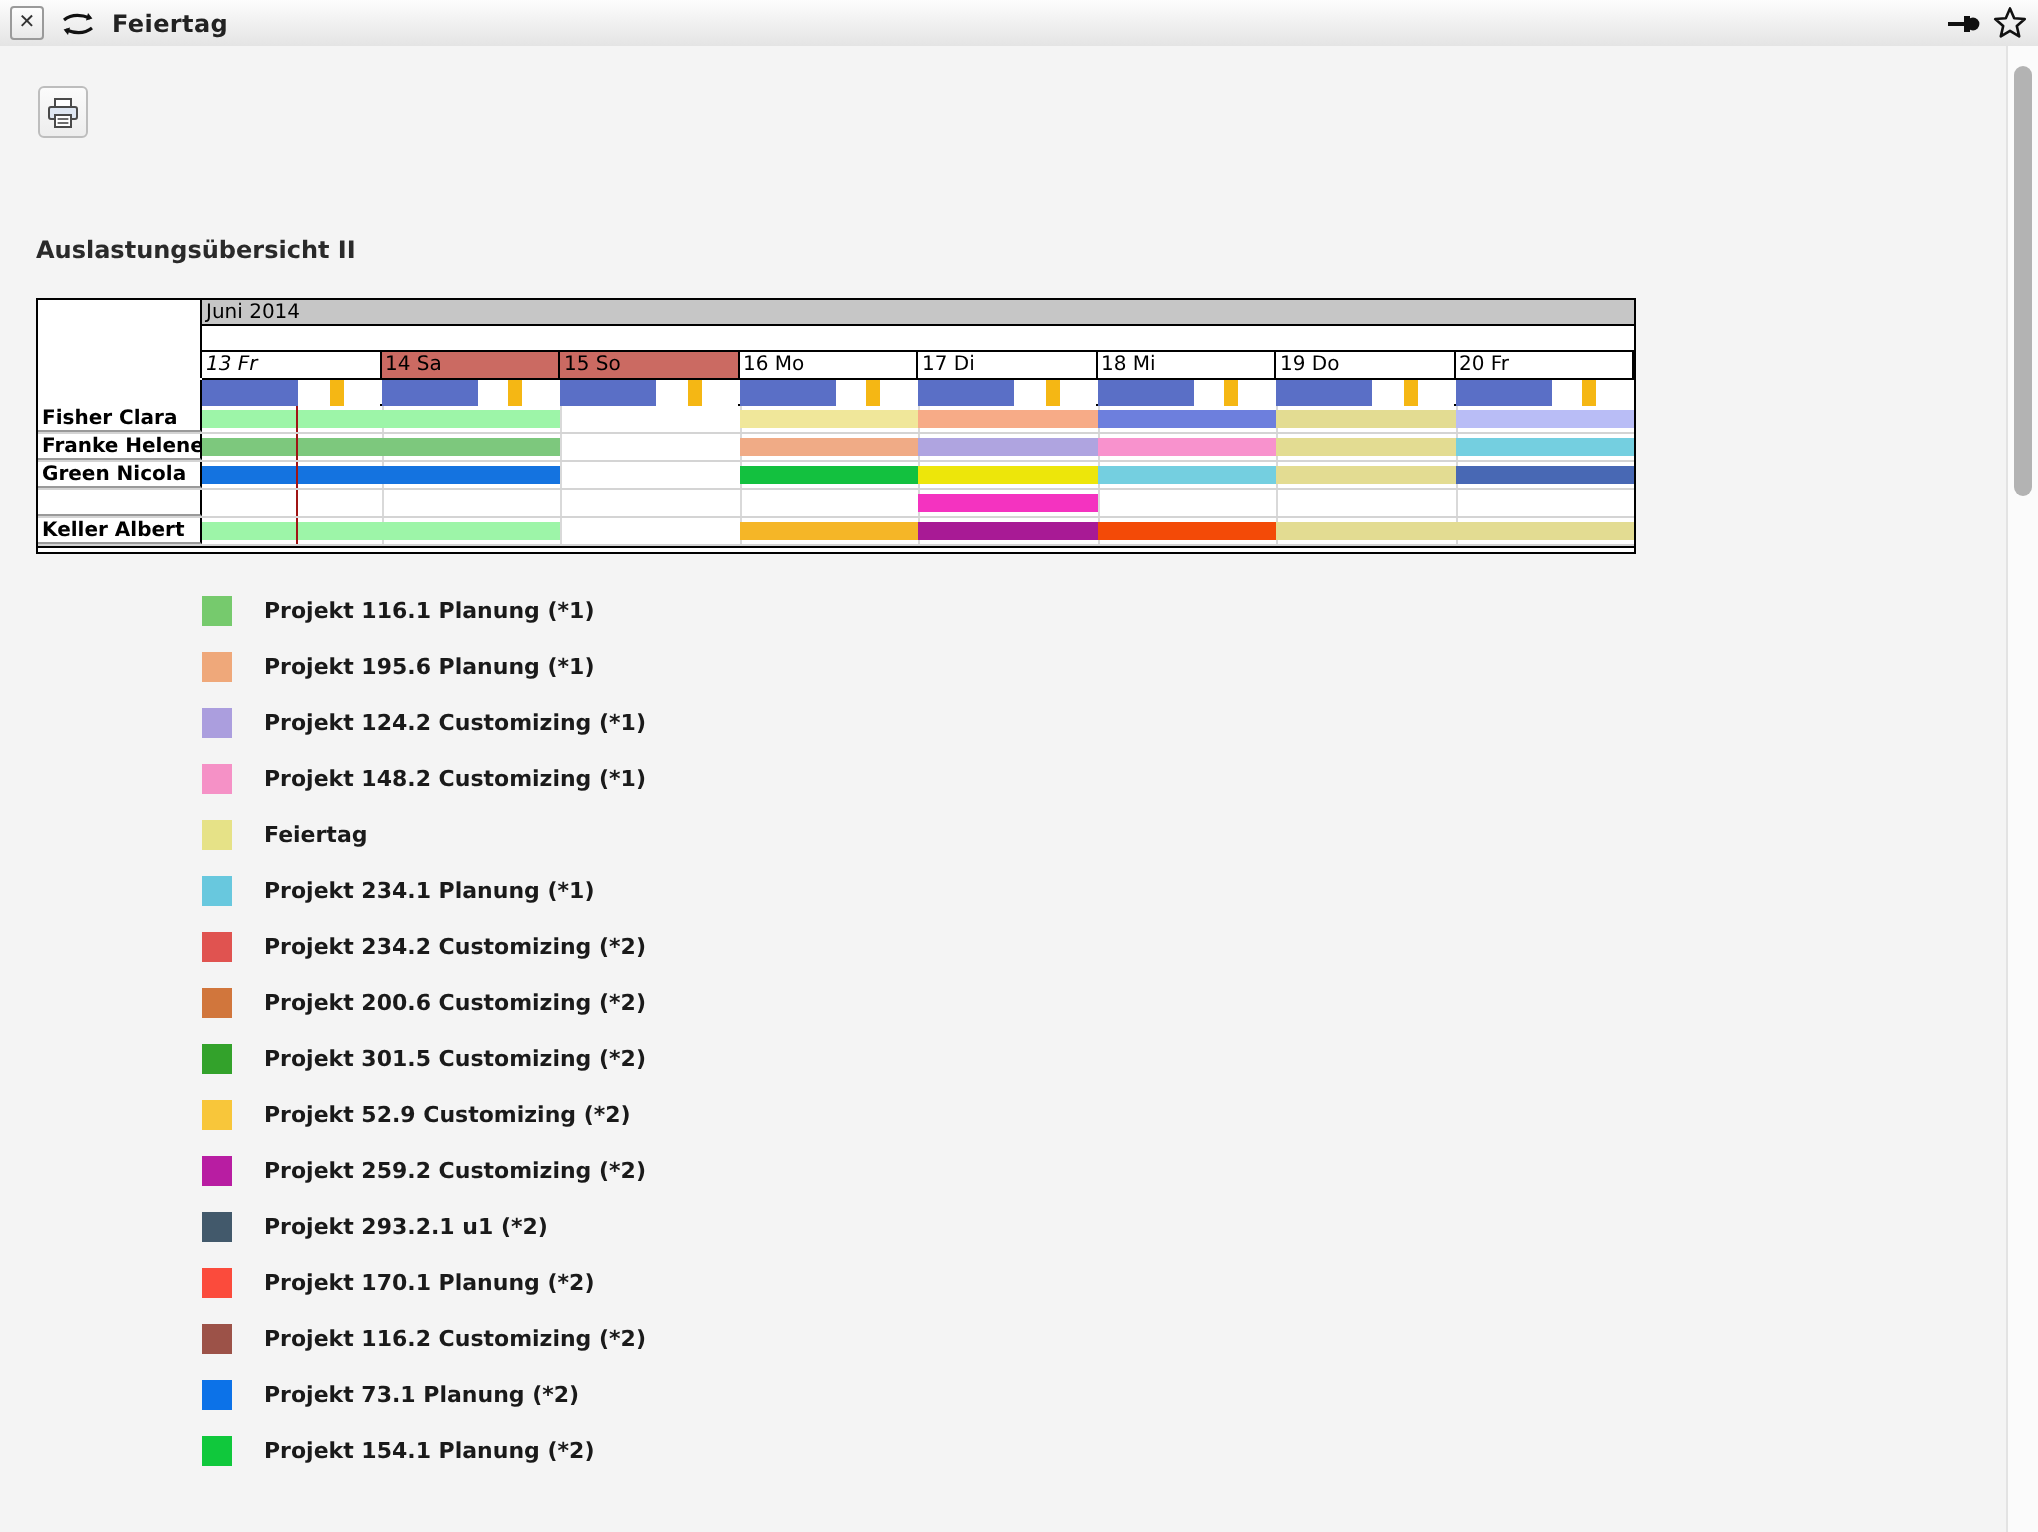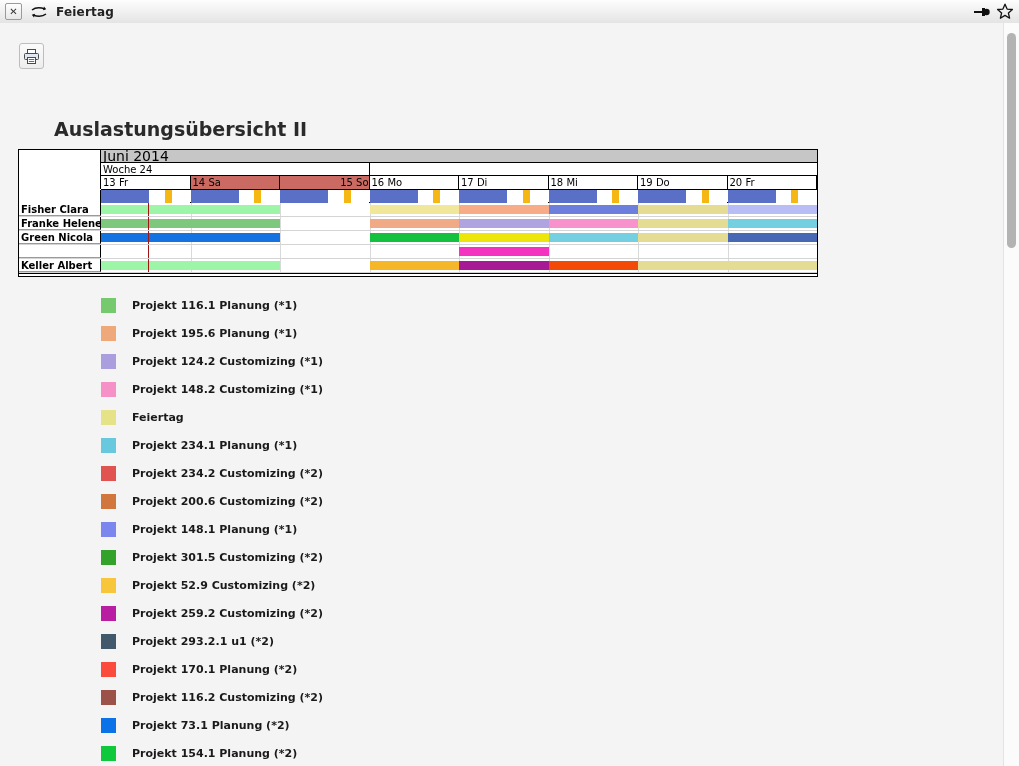--- a/index.html
+++ b/index.html
@@ -47,40 +47,40 @@
     background:#f4f4f4;
   }
   .printbtn{
     position:absolute;left:19px;top:20px;width:23px;height:24px;
     border:1px solid #bdbdbd;border-radius:3px;
     background:linear-gradient(to bottom,#fbfbfb,#ededed);
     display:flex;align-items:center;justify-content:center;
   }
   .pagetitle{
     position:absolute;left:18px;top:95px;
-    font-size:19px;font-weight:bold;color:#2a2a2a;margin-left:36px;
+    font-size:12px;font-weight:bold;color:#2a2a2a;
   }
 
   
   .gantt{
     position:absolute;left:18px;top:126px;
     width:800px;
     border:1px solid #000;
     background:#fff;
     font-size:10px;color:#000;
     box-sizing:border-box;
   }
   .g-row{display:flex;}
   .g-left{width:82px;flex:0 0 82px;box-sizing:border-box;}
   .g-right{flex:1 1 auto;position:relative;box-sizing:border-box;}
 
   .hdr-month{
     height:13px;line-height:13px;background:#c6c6c6;
     border-bottom:1px solid #000;padding-left:2px;
-    font-size:14px;box-sizing:border-box;
+    font-size:10px;box-sizing:border-box;
   }
   .hdr-month-left{border-right:1px solid #000;background:#fff;box-sizing:border-box;height:13px;}
 
   .wk-strip{height:13px;display:flex;border-bottom:1px solid #000;box-sizing:border-box;}
   .wk{
     line-height:13px;padding-left:2px;font-size:10px;box-sizing:border-box;
     border-right:1px solid #000;overflow:hidden;white-space:nowrap;
   }
   .wk.plain{background:#ffffff;}
   .wk.hl{background:#00c896;}
@@ -179,32 +179,31 @@
 
     <div class="g-row">
       <div class="g-left hdr-month-left"></div>
       <div class="g-right hdr-month">Juni 2014</div>
     </div>
 
     <div class="g-row">
       <div class="g-left hdr-month-left"></div>
       <div class="g-right">
         <div class="wk-strip" id="week-strip">
-            <div class="wk plain" style="width: 37.5%;">Woche 24</div>
           </div>
       </div>
     </div>
 
     <div class="g-row">
       <div class="g-left hdr-month-left"></div>
       <div class="g-right">
         <div class="day-strip" id="day-strip">
-            <div class="day wd" style="width: 12.5%;">13 Fr</div>
+            <div class="day wd" style="width: 12.5%; font-style: italic;">13 Fr</div>
             <div class="day we" style="width: 12.5%;">14 Sa</div>
-            <div class="day we" style="width: 12.5%; text-align: right;">15 So</div>
+            <div class="day we" style="width: 12.5%;">15 So</div>
             <div class="day wd" style="width: 12.5%;">16 Mo</div>
             <div class="day wd" style="width: 12.5%;">17 Di</div>
             <div class="day wd" style="width: 12.5%;">18 Mi</div>
             <div class="day wd" style="width: 12.5%;">19 Do</div>
             <div class="day wd" style="width: 12.5%;">20 Fr</div>
           </div>
       </div>
     </div>
 
     <div class="g-row">
@@ -386,24 +385,20 @@
       </div>
       <div class="leg-item">
         <div class="leg-sw" style="background: rgb(224, 83, 80);"></div>
         <div class="leg-lbl">Projekt 234.2 Customizing (*2)</div>
       </div>
       <div class="leg-item">
         <div class="leg-sw" style="background: rgb(209, 118, 60);"></div>
         <div class="leg-lbl">Projekt 200.6 Customizing (*2)</div>
       </div>
       <div class="leg-item">
-        <div class="leg-sw" style="background: rgb(123, 134, 238);"></div>
-        <div class="leg-lbl">Projekt 148.1 Planung (*1)</div>
-      </div>
-      <div class="leg-item">
         <div class="leg-sw" style="background: rgb(51, 162, 43);"></div>
         <div class="leg-lbl">Projekt 301.5 Customizing (*2)</div>
       </div>
       <div class="leg-item">
         <div class="leg-sw" style="background: rgb(248, 198, 58);"></div>
         <div class="leg-lbl">Projekt 52.9 Customizing (*2)</div>
       </div>
       <div class="leg-item">
         <div class="leg-sw" style="background: rgb(184, 29, 162);"></div>
         <div class="leg-lbl">Projekt 259.2 Customizing (*2)</div>

